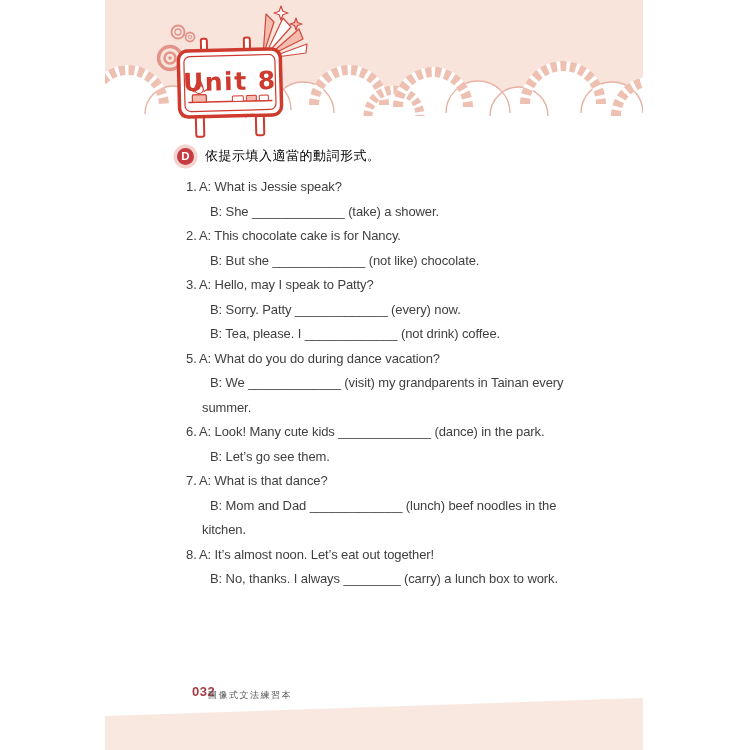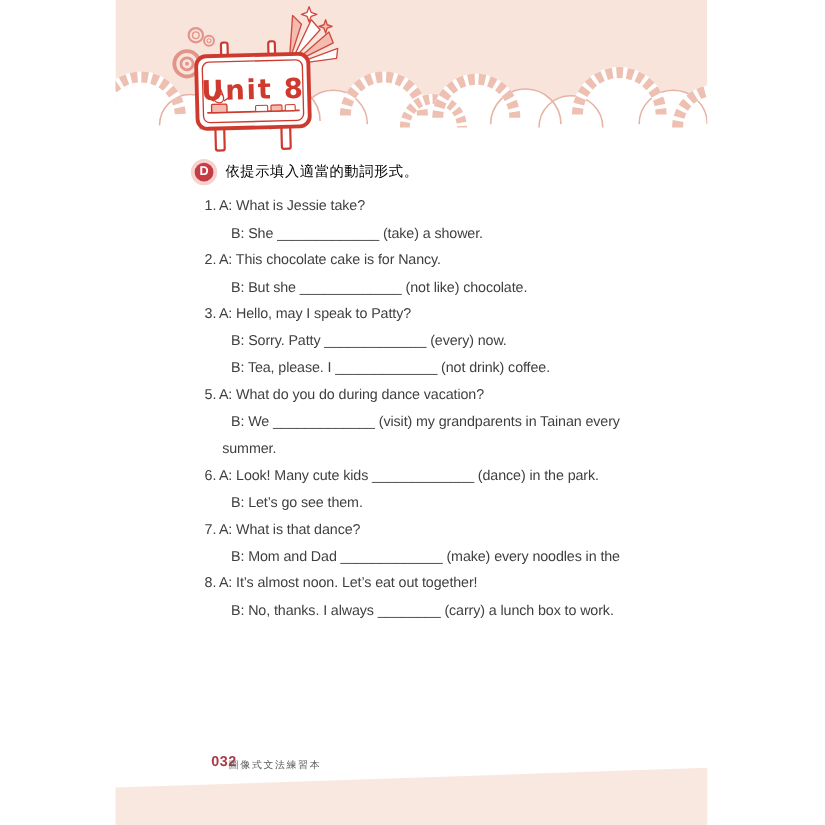--- a/index.html
+++ b/index.html
@@ -139,34 +139,35 @@
     <text x="230" y="90" text-anchor="middle" fill="#cf3a2f" font-family="DejaVu Sans, sans-serif" font-size="25" font-weight="bold" letter-spacing="1.5">Unit 8</text>
   </g>
 </svg>
 
 <div class="content">
   <div class="ex-header">
     <div class="badge">D</div>
     <div class="ex-title">依提示填入適當的動詞形式。</div>
   </div>
   <div>
-      <div class="line first"><span class="num">1.</span><span>A: What is Jessie take?</span></div>
+      <div class="line first"><span class="num">1.</span><span>A: What is Jessie speak?</span></div>
       <div class="line b">B: She _____________ (take) a shower.</div>
       <div class="line first"><span class="num">2.</span><span>A: This chocolate cake is for Nancy.</span></div>
       <div class="line b">B: But she _____________ (not like) chocolate.</div>
       <div class="line first"><span class="num">3.</span><span>A: Hello, may I speak to Patty?</span></div>
       <div class="line b">B: Sorry. Patty _____________ (every) now.</div>
       <div class="line b">B: Tea, please. I _____________ (not drink) coffee.</div>
       <div class="line first"><span class="num">5.</span><span>A: What do you do during dance vacation?</span></div>
       <div class="line b">B: We _____________ (visit) my grandparents in Tainan every</div>
       <div class="line cont">summer.</div>
       <div class="line first"><span class="num">6.</span><span>A: Look! Many cute kids _____________ (dance) in the park.</span></div>
       <div class="line b">B: Let’s go see them.</div>
       <div class="line first"><span class="num">7.</span><span>A: What is that dance?</span></div>
-      <div class="line b">B: Mom and Dad _____________ (make) every noodles in the</div>
+      <div class="line b">B: Mom and Dad _____________ (lunch) beef noodles in the</div>
+      <div class="line cont">kitchen.</div>
       <div class="line first"><span class="num">8.</span><span>A: It’s almost noon. Let’s eat out together!</span></div>
       <div class="line b">B: No, thanks. I always ________ (carry) a lunch box to work.</div>
     </div>
 </div>
 
 <div class="footer-pagenum">032</div>
 <div class="footer-booktitle">圖像式文法練習本</div>
 
 <svg class="bottom-svg" width="750" height="60" viewBox="0 0 750 60">
   <polygon points="105,26 643,8 643,60 105,60" fill="#f9e8e0"></polygon>

